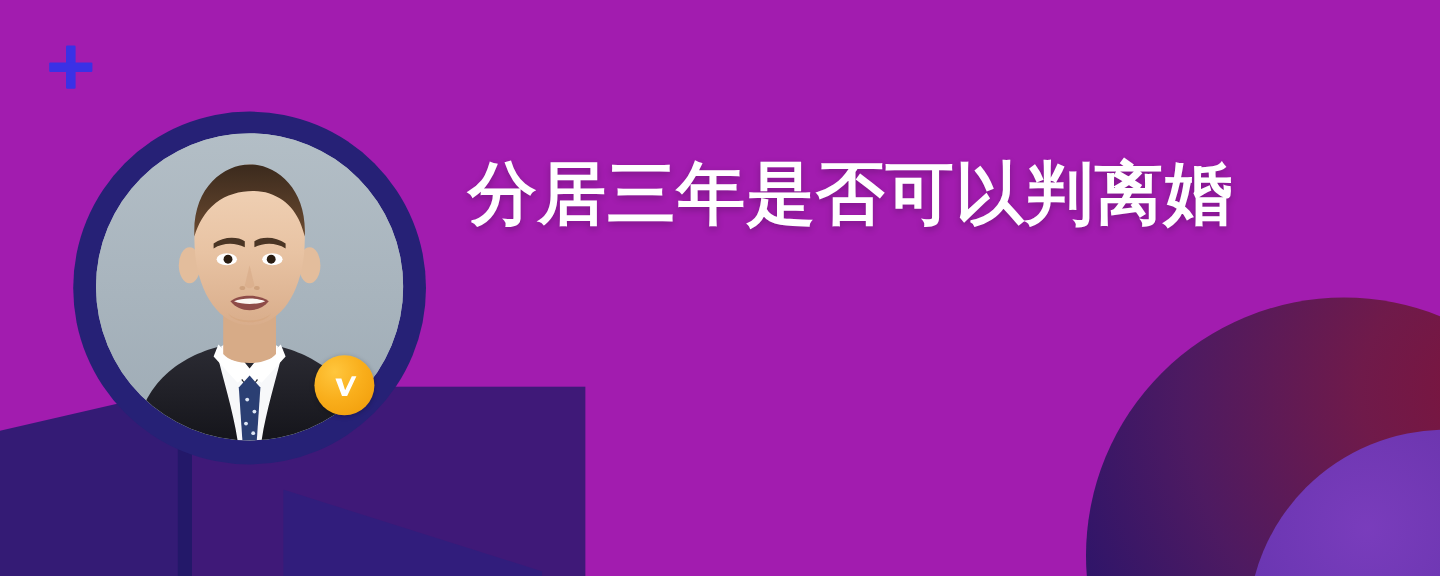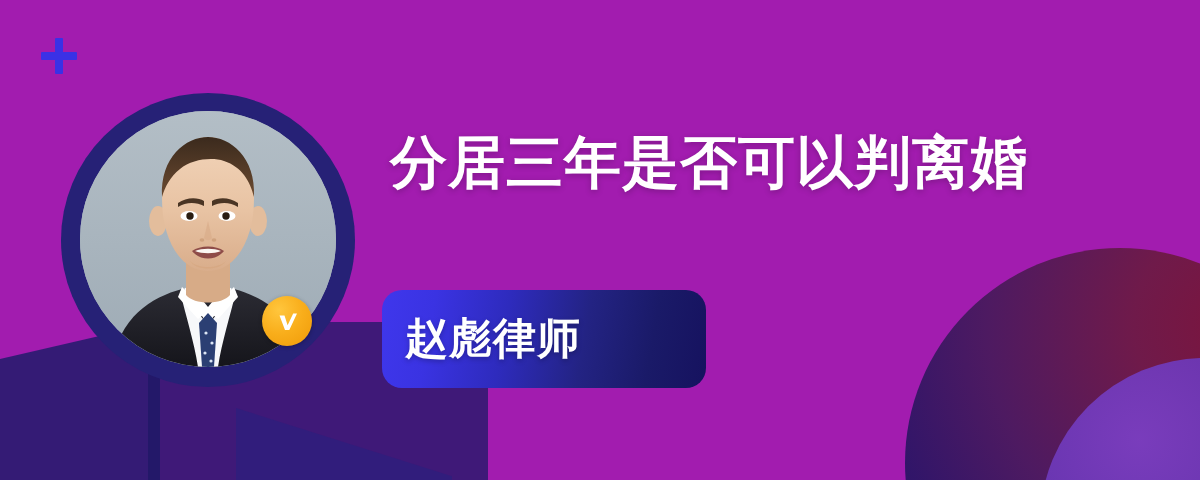--- a/index.html
+++ b/index.html
@@ -249,17 +249,14 @@
 
     <div class="verified-badge">
       <svg viewBox="0 0 30 30" xmlns="http://www.w3.org/2000/svg" aria-hidden="true">
         <path d="M7.5 9.5 L12.5 9.5 L15.6 19.2 L21.2 7.5 L25 7.5 L17.3 24 L13 24 Z" fill="#ffffff"></path>
       </svg>
     </div>
   </div>
 
   <div class="cover-title">分居三年是否可以判离婚</div>
 
-  <div class="name-pill">
-    <span class="name-pill-label">赵彪律师</span>
-  </div>
 
 </div>
 
 </body></html>

